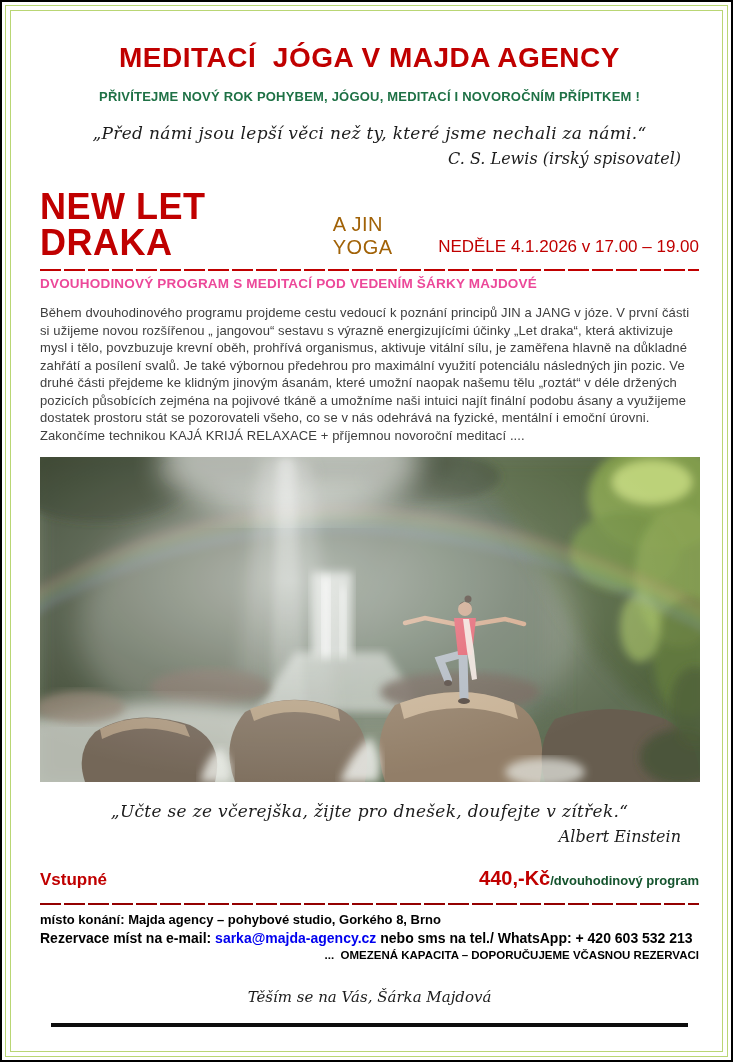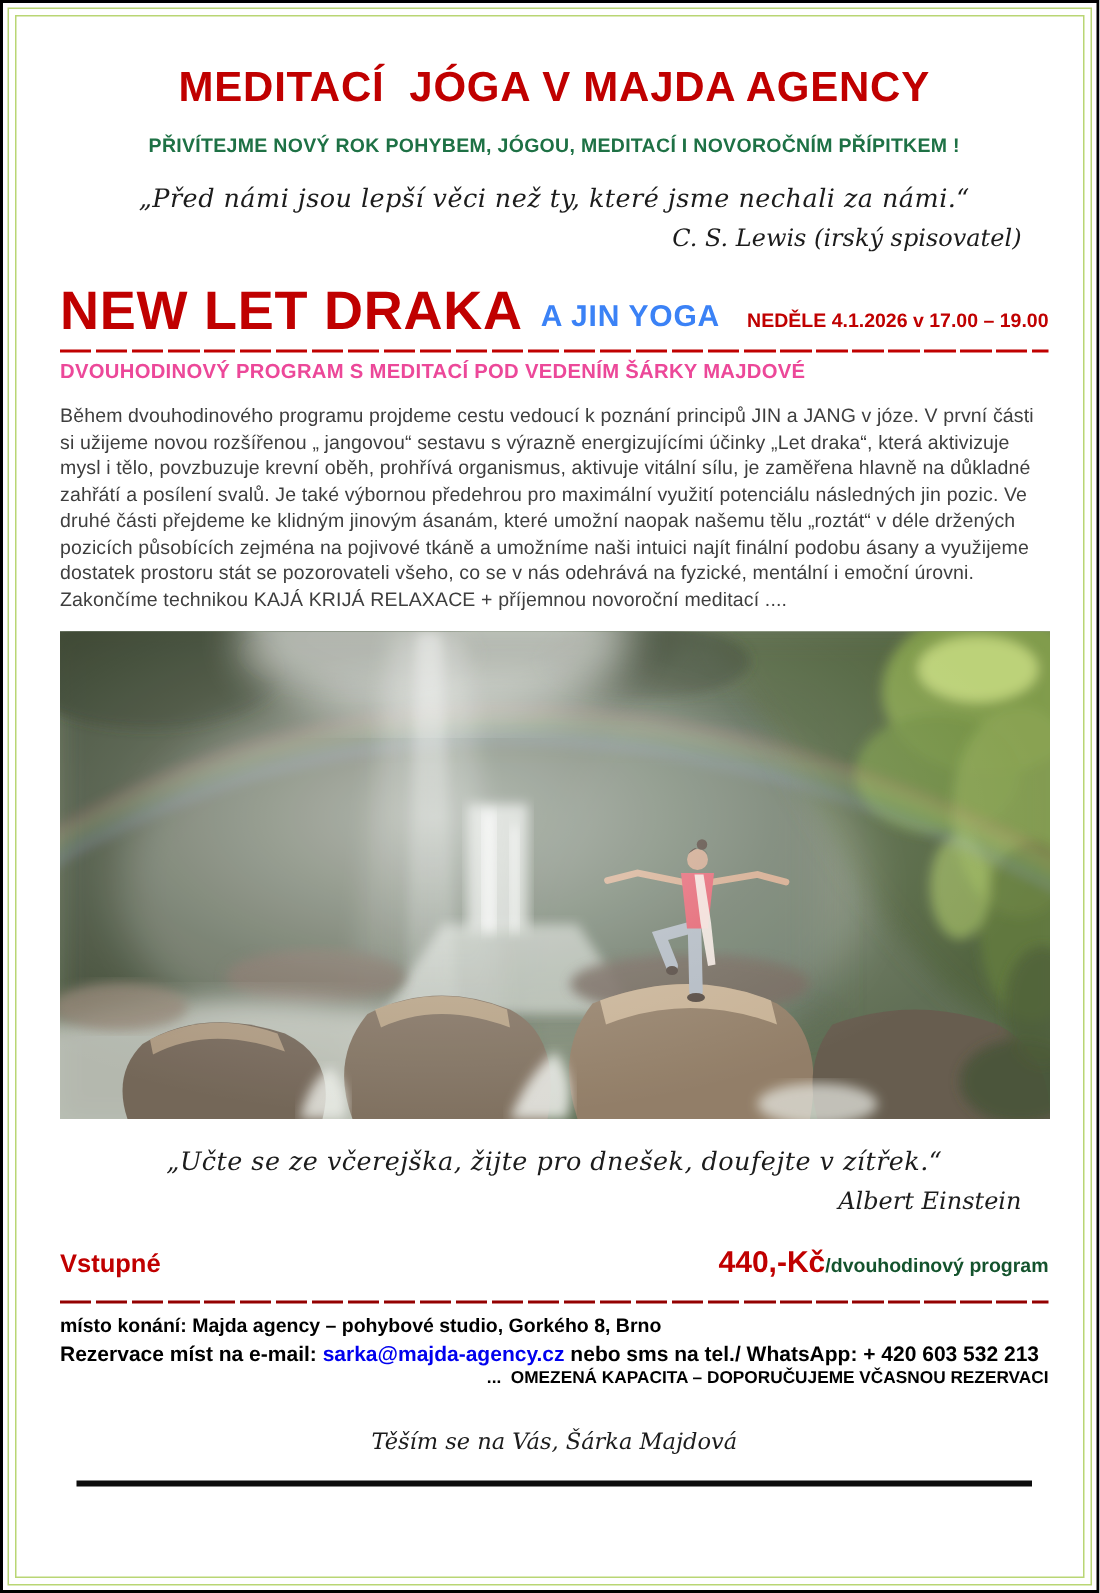--- a/index.html
+++ b/index.html
@@ -26,22 +26,22 @@
   }
   .script{
     font-family:"DejaVu Serif","Liberation Serif",serif;
     font-style:italic;color:#1c1c1c;
   }
   .quote{margin:19px 0 0 0;text-align:center;font-size:17px;letter-spacing:.3px;}
   .quote-author{margin:6px 18px 0 0;text-align:right;font-size:16px;}
 
   .event-head{margin-top:21px;display:flex;align-items:flex-end;}
   .event-title-main{color:#c00000;font-size:36px;font-weight:700;line-height:1;letter-spacing:.5px;}
-  .event-title-sub{color:#3b82f6;font-size:20px;font-weight:700;margin-left:12px;padding-bottom:2px;letter-spacing:.5px;}
-  .event-date{color:#c00000;font-size:13px;font-weight:700;margin-left:auto;padding-bottom:4px;white-space:nowrap;}
+  .event-title-sub{color:#a16207;font-size:20px;font-weight:400;margin-left:12px;padding-bottom:2px;letter-spacing:.5px;}
+  .event-date{color:#c00000;font-size:17px;font-weight:400;margin-left:auto;padding-bottom:4px;white-space:nowrap;}
 
   .dash-line{
     height:2px;margin-top:8px;
     background:repeating-linear-gradient(to right,#c00000 0 21px,transparent 21px 24px);
   }
   .dash-line.dark{background:repeating-linear-gradient(to right,#940000 0 21px,transparent 21px 24px);}
 
   .event-subheading{margin-top:5px;color:#ec4899;font-size:13.5px;font-weight:700;letter-spacing:.2px;}
 
   .body-text{

